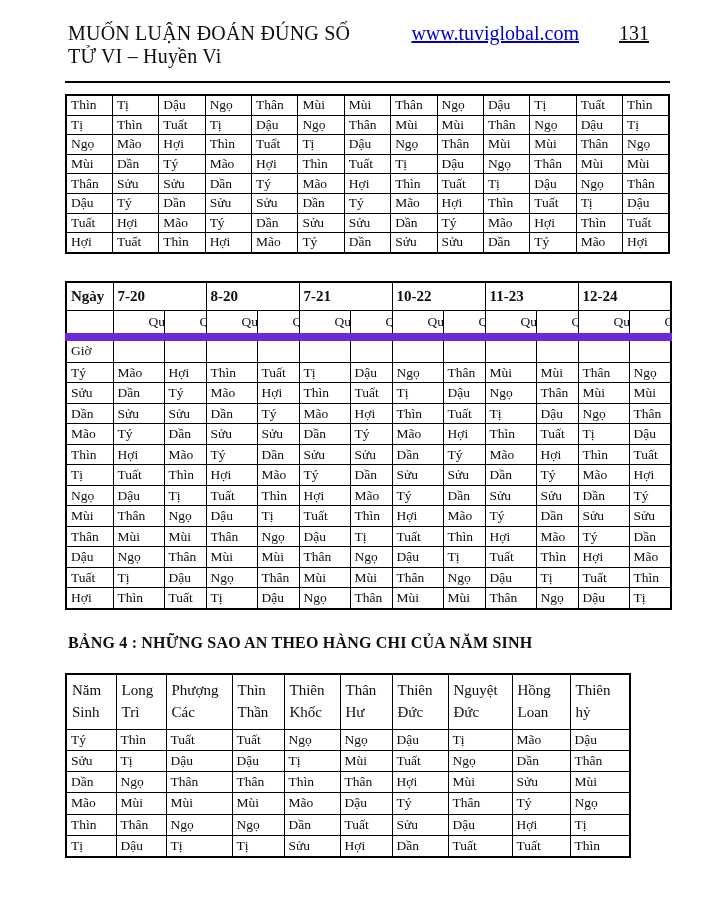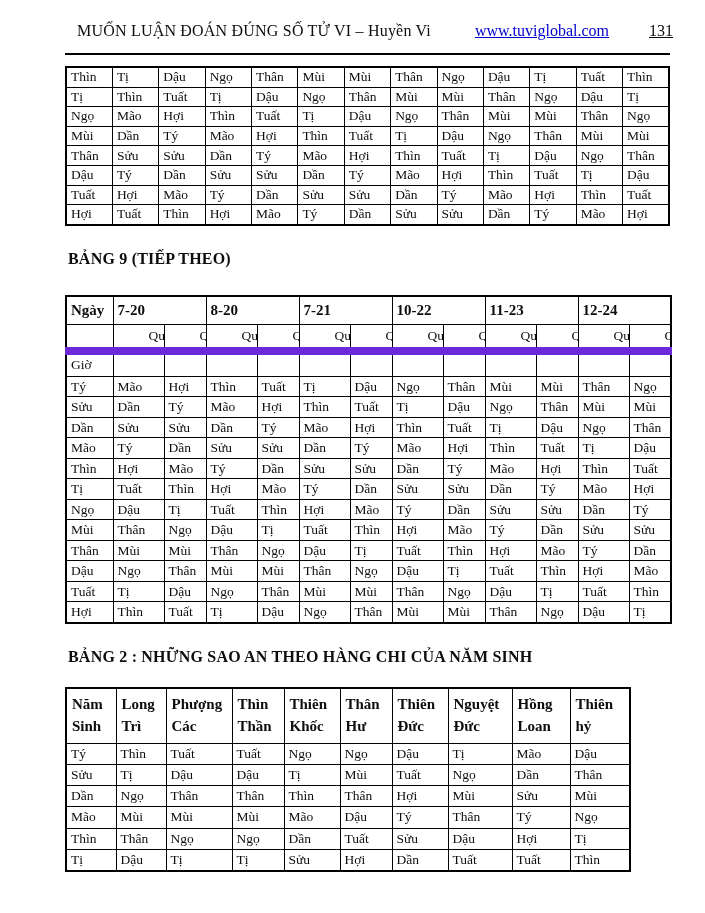--- a/index.html
+++ b/index.html
@@ -1,19 +1,19 @@
 <!DOCTYPE html>
 <html><head>
 <meta charset="utf-8">
 <style>
   html,body{margin:0;padding:0;background:#ffffff;}
   body{width:705px;height:913px;font-family:"Liberation Serif","DejaVu Serif",serif;color:#0d0d0d;}
   .page{position:relative;width:705px;height:913px;background:#ffffff;overflow:hidden;}
 
-  .header-row{display:flex;align-items:baseline;padding:22px 30px 0 68px;font-size:16px;text-align:right;}
+  .header-row{display:flex;align-items:baseline;padding:22px 54px 0 68px;font-size:20px;}
   .header-title{flex:1;letter-spacing:0.2px;}
   .header-link{color:#0000cc;text-decoration:underline;margin-right:40px;cursor:pointer;margin-left:44px;}
   .header-page{margin-right:2px;text-decoration:underline;}
   .header-rule{border:none;border-top:2px solid #000;margin:13px 35px 0 65px;}
 
   table{border-collapse:collapse;table-layout:fixed;margin-left:65px;border:2px solid #000;}
   td,th{border:1px solid #000;font-size:13.5px;font-weight:normal;text-align:left;
         vertical-align:middle;padding:0 2px 0 4px;overflow:hidden;white-space:nowrap;}
 
   #t1{width:605px;margin-top:11px;}
@@ -21,21 +21,21 @@
 
   .section-heading{font-size:16px;font-weight:bold;margin:24px 0 0 68px;letter-spacing:0.2px;}
 
   #t2{width:605px;margin-top:27px;border-radius:6px;}
   #t2 th.big{font-size:15px;font-weight:bold;height:27px;}
   #t2 tr.subhead th{height:22px;border-bottom:8px solid #6d28d9;padding-left:35px;}
   #t2 tr.gio-row td{height:21px;}
   #t2 tbody td{height:19.5px;}
 
   #t3{margin-top:21px;}
-  #t3 th{font-size:15px;font-weight:bold;height:50px;line-height:1.45;
+  #t3 th{font-size:15px;font-weight:normal;height:50px;line-height:1.45;
          vertical-align:middle;white-space:normal;padding:2px 2px 2px 5px;}
   #t3 tbody td{height:20.2px;}
 </style>
 </head>
 <body>
 
 <div class="page">
 
   <div class="header-row">
     <span class="header-title">MUỐN LUẬN ĐOÁN ĐÚNG SỐ TỬ VI – Huyền Vi</span>
@@ -162,21 +162,20 @@
           <td>Sửu</td>
           <td>Sửu</td>
           <td>Dần</td>
           <td>Tý</td>
           <td>Mão</td>
           <td>Hợi</td>
         </tr>
       </tbody>
   </table>
 
-  <div class="section-heading">BẢNG 9 (TIẾP THEO)</div>
 
   <table id="t2">
     <colgroup>
       <col style="width:47px">
       <col style="width:51px">
         <col style="width:42px">
       <col style="width:51px">
         <col style="width:42px">
       <col style="width:51px">
         <col style="width:42px">
@@ -405,21 +404,21 @@
           <td>Mùi</td>
           <td>Mùi</td>
           <td>Thân</td>
           <td>Ngọ</td>
           <td>Dậu</td>
           <td>Tị</td>
         </tr>
       </tbody>
   </table>
 
-  <div class="section-heading">BẢNG 2 : NHỮNG SAO AN THEO HÀNG CHI CỦA NĂM SINH</div>
+  <div class="section-heading">BẢNG 4 : NHỮNG SAO AN THEO HÀNG CHI CỦA NĂM SINH</div>
 
   <table id="t3">
     <colgroup>
       <col style="width:50px">
         <col style="width:50px">
         <col style="width:66px">
       <col style="width:52px">
         <col style="width:56px">
         <col style="width:52px">
       <col style="width:56px">

